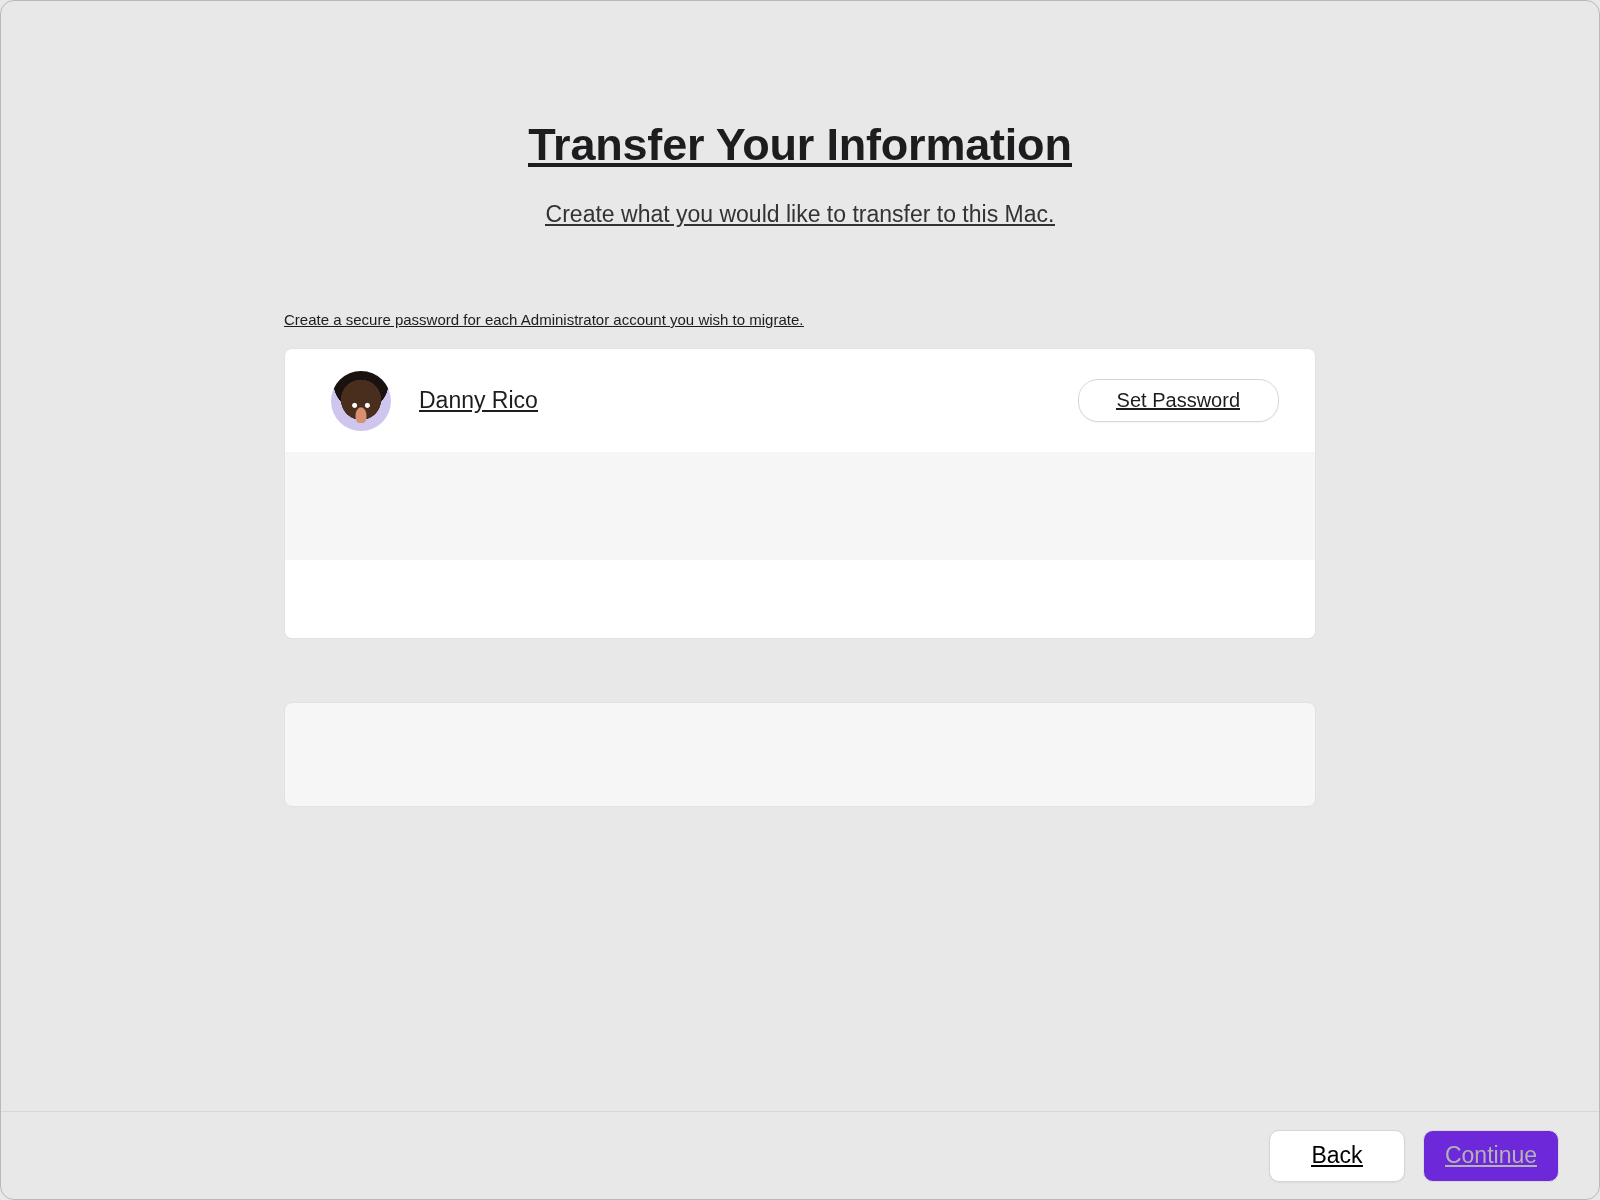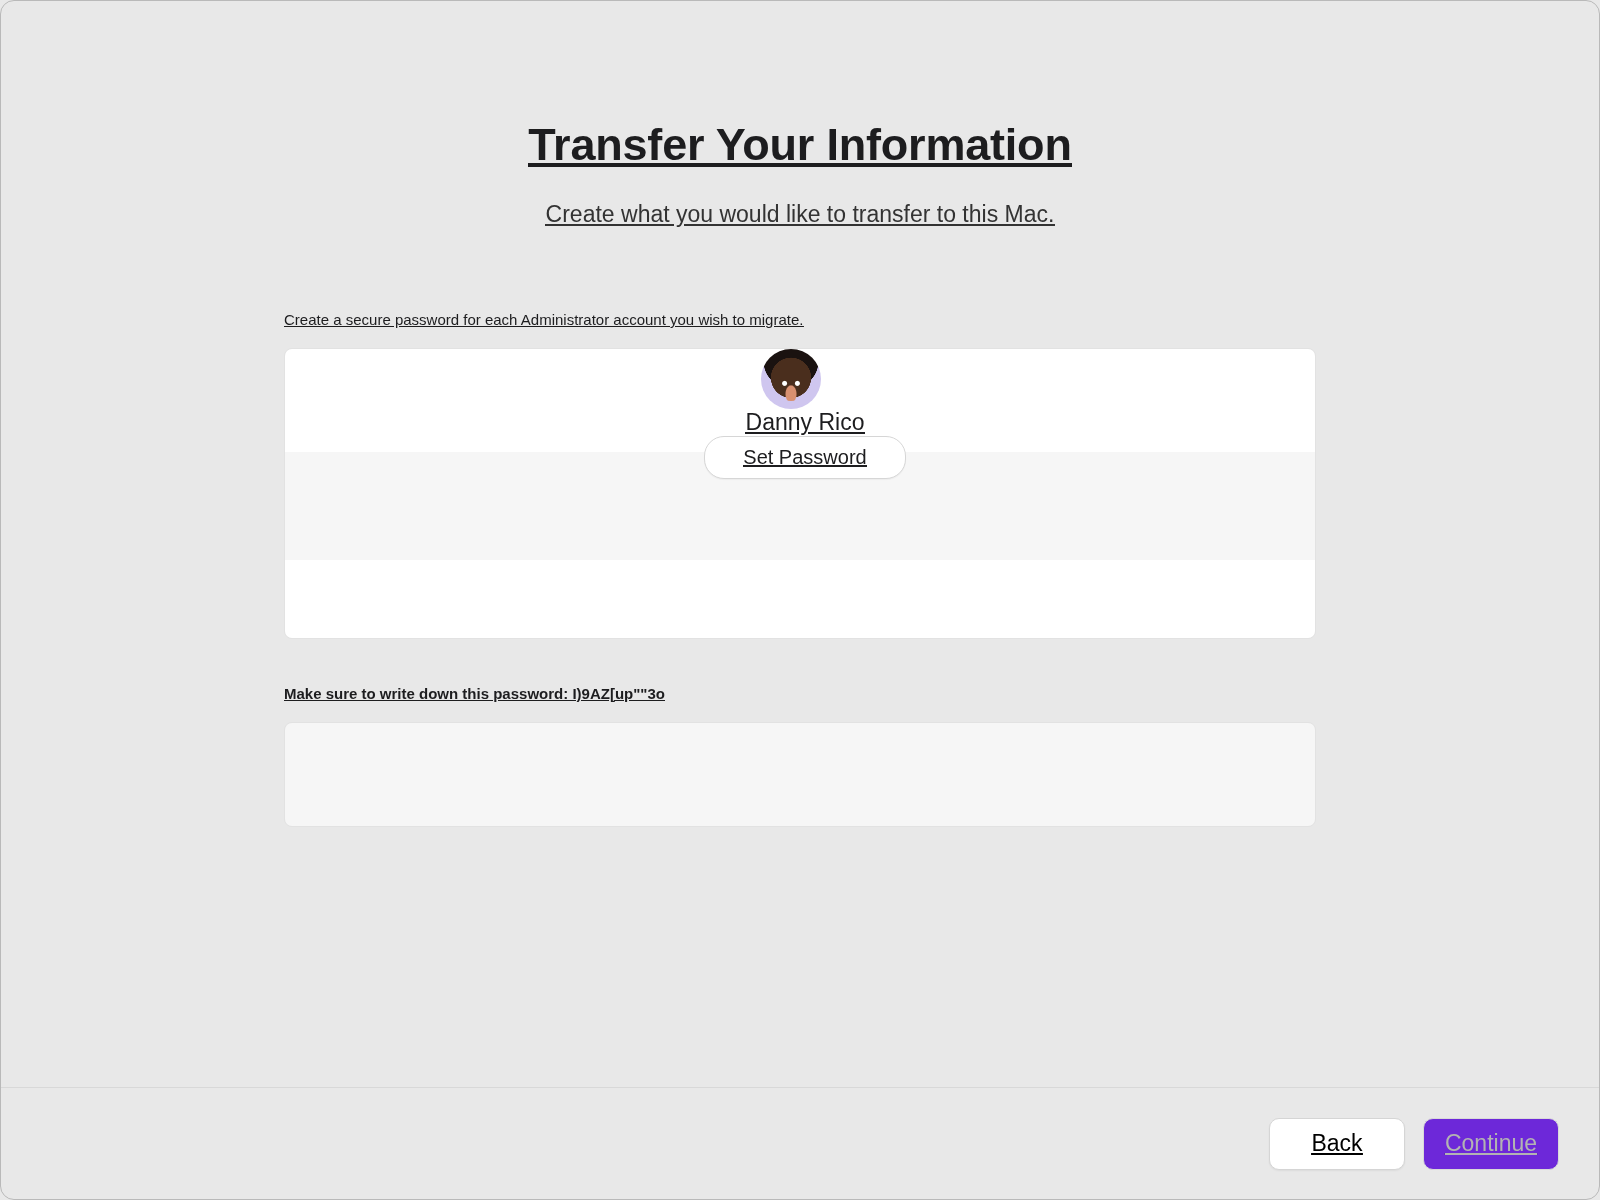--- a/index.html
+++ b/index.html
@@ -55,21 +55,20 @@
     width: 100%;
     border-radius: 8px;
     overflow: hidden;
     border: 1px solid #e2e2e2;
   }
   .row {
     display: flex;
     align-items: center;
     height: 103px;
     padding: 0 36px 0 46px;
-    flex-direction: column;
   }
   .row-white { background: #ffffff; }
   .row-gray  { background: #f6f6f6; }
   .list-0 .row:nth-child(1){height:103px;}
   .list-0 .row:nth-child(2){height:108px;}
   .list-0 .row:nth-child(3){height:78px;}
   .list-1 .row:nth-child(1){height:103px;}
   .list-1 .row:nth-child(2){height:92px;}
   .avatar {
     width: 60px; height: 60px; border-radius: 50%;
@@ -88,21 +87,21 @@
     border: 1px solid #d6d6d6;
     border-radius: 20px;
     padding: 9px 38px;
     font-size: 20px;
     color: #1d1d1f;
     cursor: pointer;
     box-shadow: 0 1px 1px rgba(0,0,0,0.04);
   }
   .section-gap { height: 24px; }
   .footer {
-    height: 112px;
+    height: 88px;
     border-top: 1px solid #d8d8d8;
     display: flex;
     align-items: center;
     justify-content: flex-end;
     padding-right: 40px;
     gap: 18px;
   }
   .footer-button {
     min-width: 136px;
     height: 52px;
@@ -174,21 +173,20 @@
           <button class="pill-button">Set Password</button>
         </div>
         <div class="row row-gray"></div>
         <div class="row row-white"></div>
       </div>
 
       <div class="section-gap"></div>
 
       <p class="instruction">
         <br>
-        <span class="bold">Make sure to write down this password: I)9AZ[up""3o</span>
       </p>
 
       <div class="list list-1">
         <div class="row row-gray"></div>
       </div>
 
     </div>
   </div>
 
   <div class="footer">

